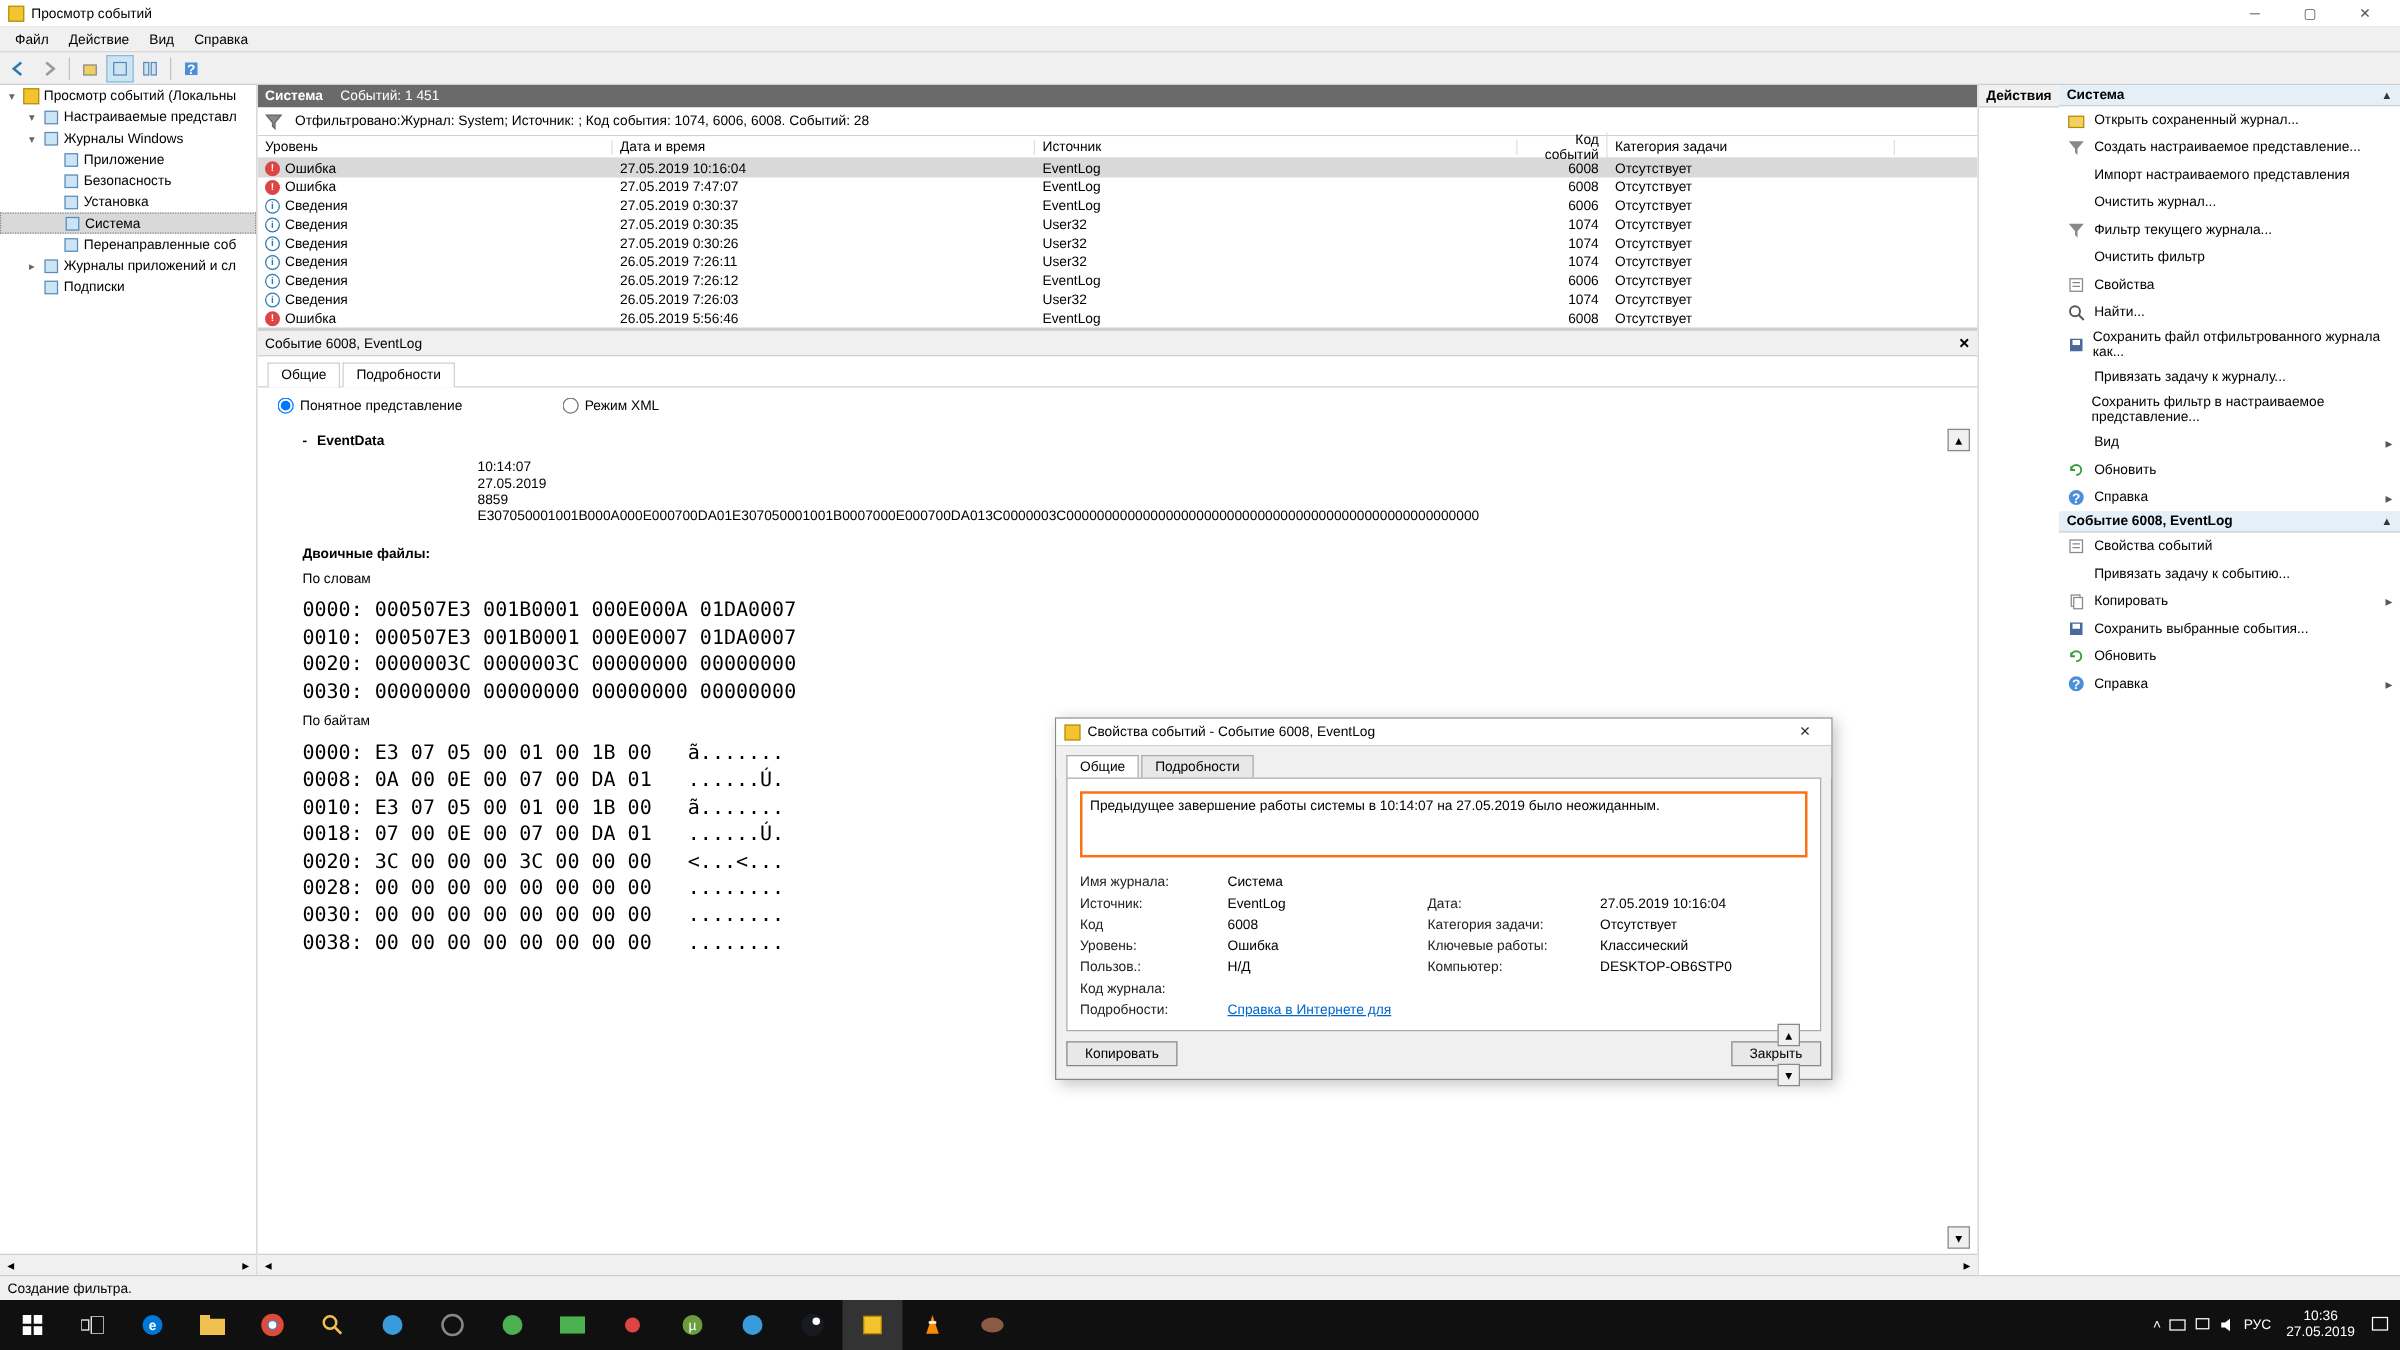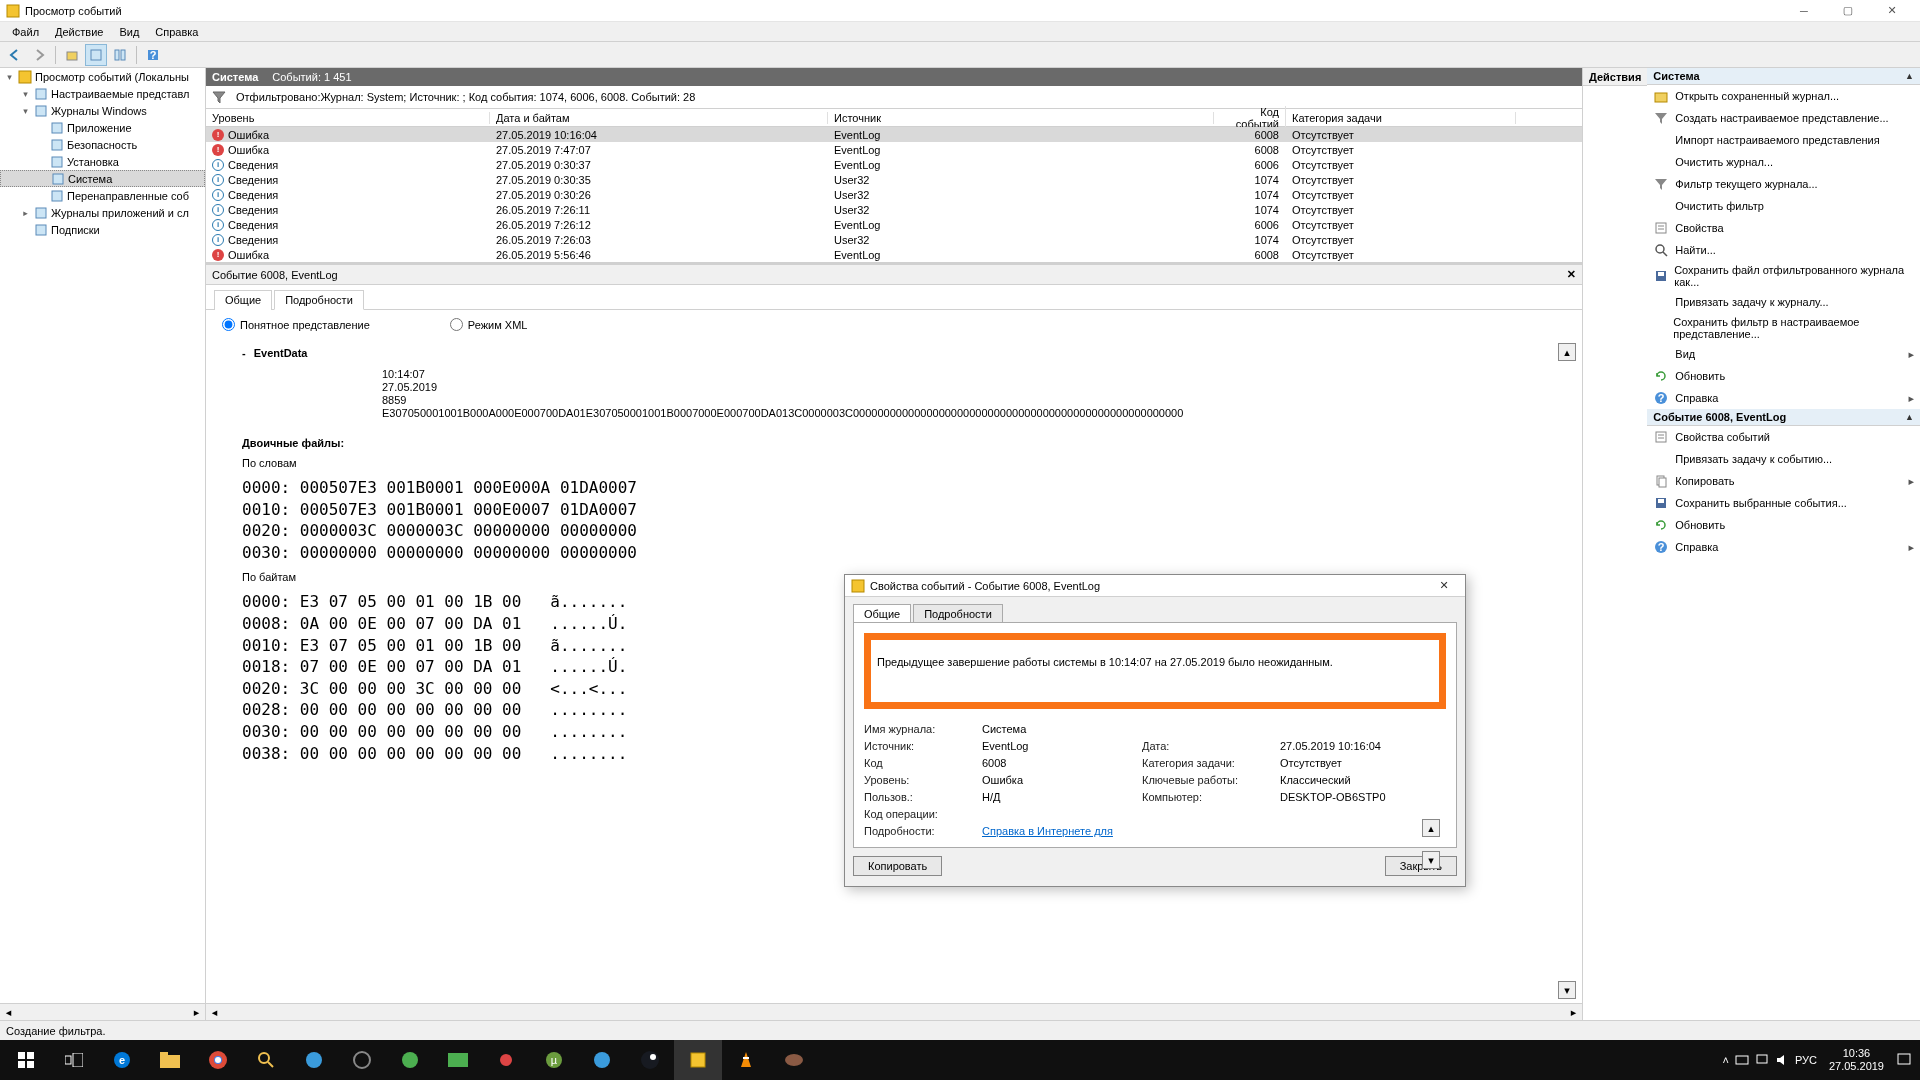--- a/index.html
+++ b/index.html
@@ -69,21 +69,21 @@
 .tbi.active { background: #333; }
 .tray { margin-left: auto; display: flex; align-items: center; gap: 6px; padding-right: 6px; }
 .tray-clock { text-align: center; line-height: 1.2; font-size: 11px; padding: 0 6px; }
 .dialog { position: fixed; left: 844px; top: 574px; width: 622px; background: #f0f0f0; border: 1px solid #888; box-shadow: 3px 3px 12px rgba(0,0,0,0.25); display: flex; flex-direction: column; }
 .dlg-title { height: 22px; background: #fff; display: flex; align-items: center; padding: 0 6px; border-bottom: 1px solid #d0d0d0; }
 .dlg-title .close { margin-left: auto; width: 30px; text-align: center; color: #333; }
 .dlg-tabs { display: flex; padding: 6px 8px 0; background: #f0f0f0; }
 .dlg-tab { padding: 3px 10px; border: 1px solid #aaa; border-bottom: none; background: #fff; margin-right: 2px; position: relative; top: 1px; }
 .dlg-tab.inactive { background: #e8e8e8; }
 .dlg-body { background: #fff; margin: 0 8px 8px; border: 1px solid #aaa; padding: 10px; position: relative; }
-.dlg-msg { border: 7px solid #f97316; padding: 16px 6px; height: 76px; }
+.dlg-msg { border: 2px solid #f97316; padding: 4px 6px; height: 53px; }
 .dlg-grid { display: grid; grid-template-columns: 118px 160px 138px 160px; row-gap: 5px; margin-top: 14px; }
 .dlg-grid .lab { color: #222; }
 .dlg-link { color: #0066cc; text-decoration: underline; }
 .dlg-arrows { position: absolute; right: 16px; top: 196px; display: flex; flex-direction: column; gap: 14px; }
 .dlg-footer { display: flex; padding: 0 8px 10px; }
 .dlg-btn { padding: 3px 14px; border: 1px solid #888; background: #e8e8e8; }
 .dlg-footer .right { margin-left: auto; }
 svg { display: block; }
 .scrollbar-v { width: 17px; background: #f0f0f0; }
 </style>
@@ -260,21 +260,21 @@
           <svg width="14" height="14">
             <path d="M1 2 L13 2 L8 8 L8 13 L6 11 L6 8 Z" fill="#888" stroke="#666"></path>
           </svg>
         </span>
       <span>Отфильтровано:Журнал: System; Источник: ; Код события: 1074, 6006, 6008. Событий: 28</span>
     </div>
 
     <div class="event-list">
       <div class="evh">
         <div class="c-lvl">Уровень</div>
-        <div class="c-dt">Дата и байтам</div>
+        <div class="c-dt">Дата и время</div>
         <div class="c-src">Источник</div>
         <div class="c-id">Код событий</div>
         <div class="c-cat">Категория задачи</div>
         <div class="scrollbar-v"></div>
       </div>
       <div class="evbody" id="event-rows">
           <div class="evr sel">
             <div class="c-lvl">
               <span class="lvl-icon lvl-err">!</span>
               <span>Ошибка</span>
@@ -749,21 +749,21 @@
       <div class="lab">Категория задачи:</div>
         <div>Отсутствует</div>
       <div class="lab">Уровень:</div>
         <div>Ошибка</div>
       <div class="lab">Ключевые работы:</div>
         <div>Классический</div>
       <div class="lab">Пользов.:</div>
         <div>Н/Д</div>
       <div class="lab">Компьютер:</div>
         <div>DESKTOP-OB6STP0</div>
-      <div class="lab">Код операции:</div>
+      <div class="lab">Код журнала:</div>
         <div></div>
         <div></div>
         <div></div>
       <div class="lab">Подробности:</div>
         <div><a class="dlg-link">Справка в Интернете для </a></div>
         <div></div>
         <div></div>
     </div>
     <div class="dlg-arrows">
       <div class="dsa">▴</div>

